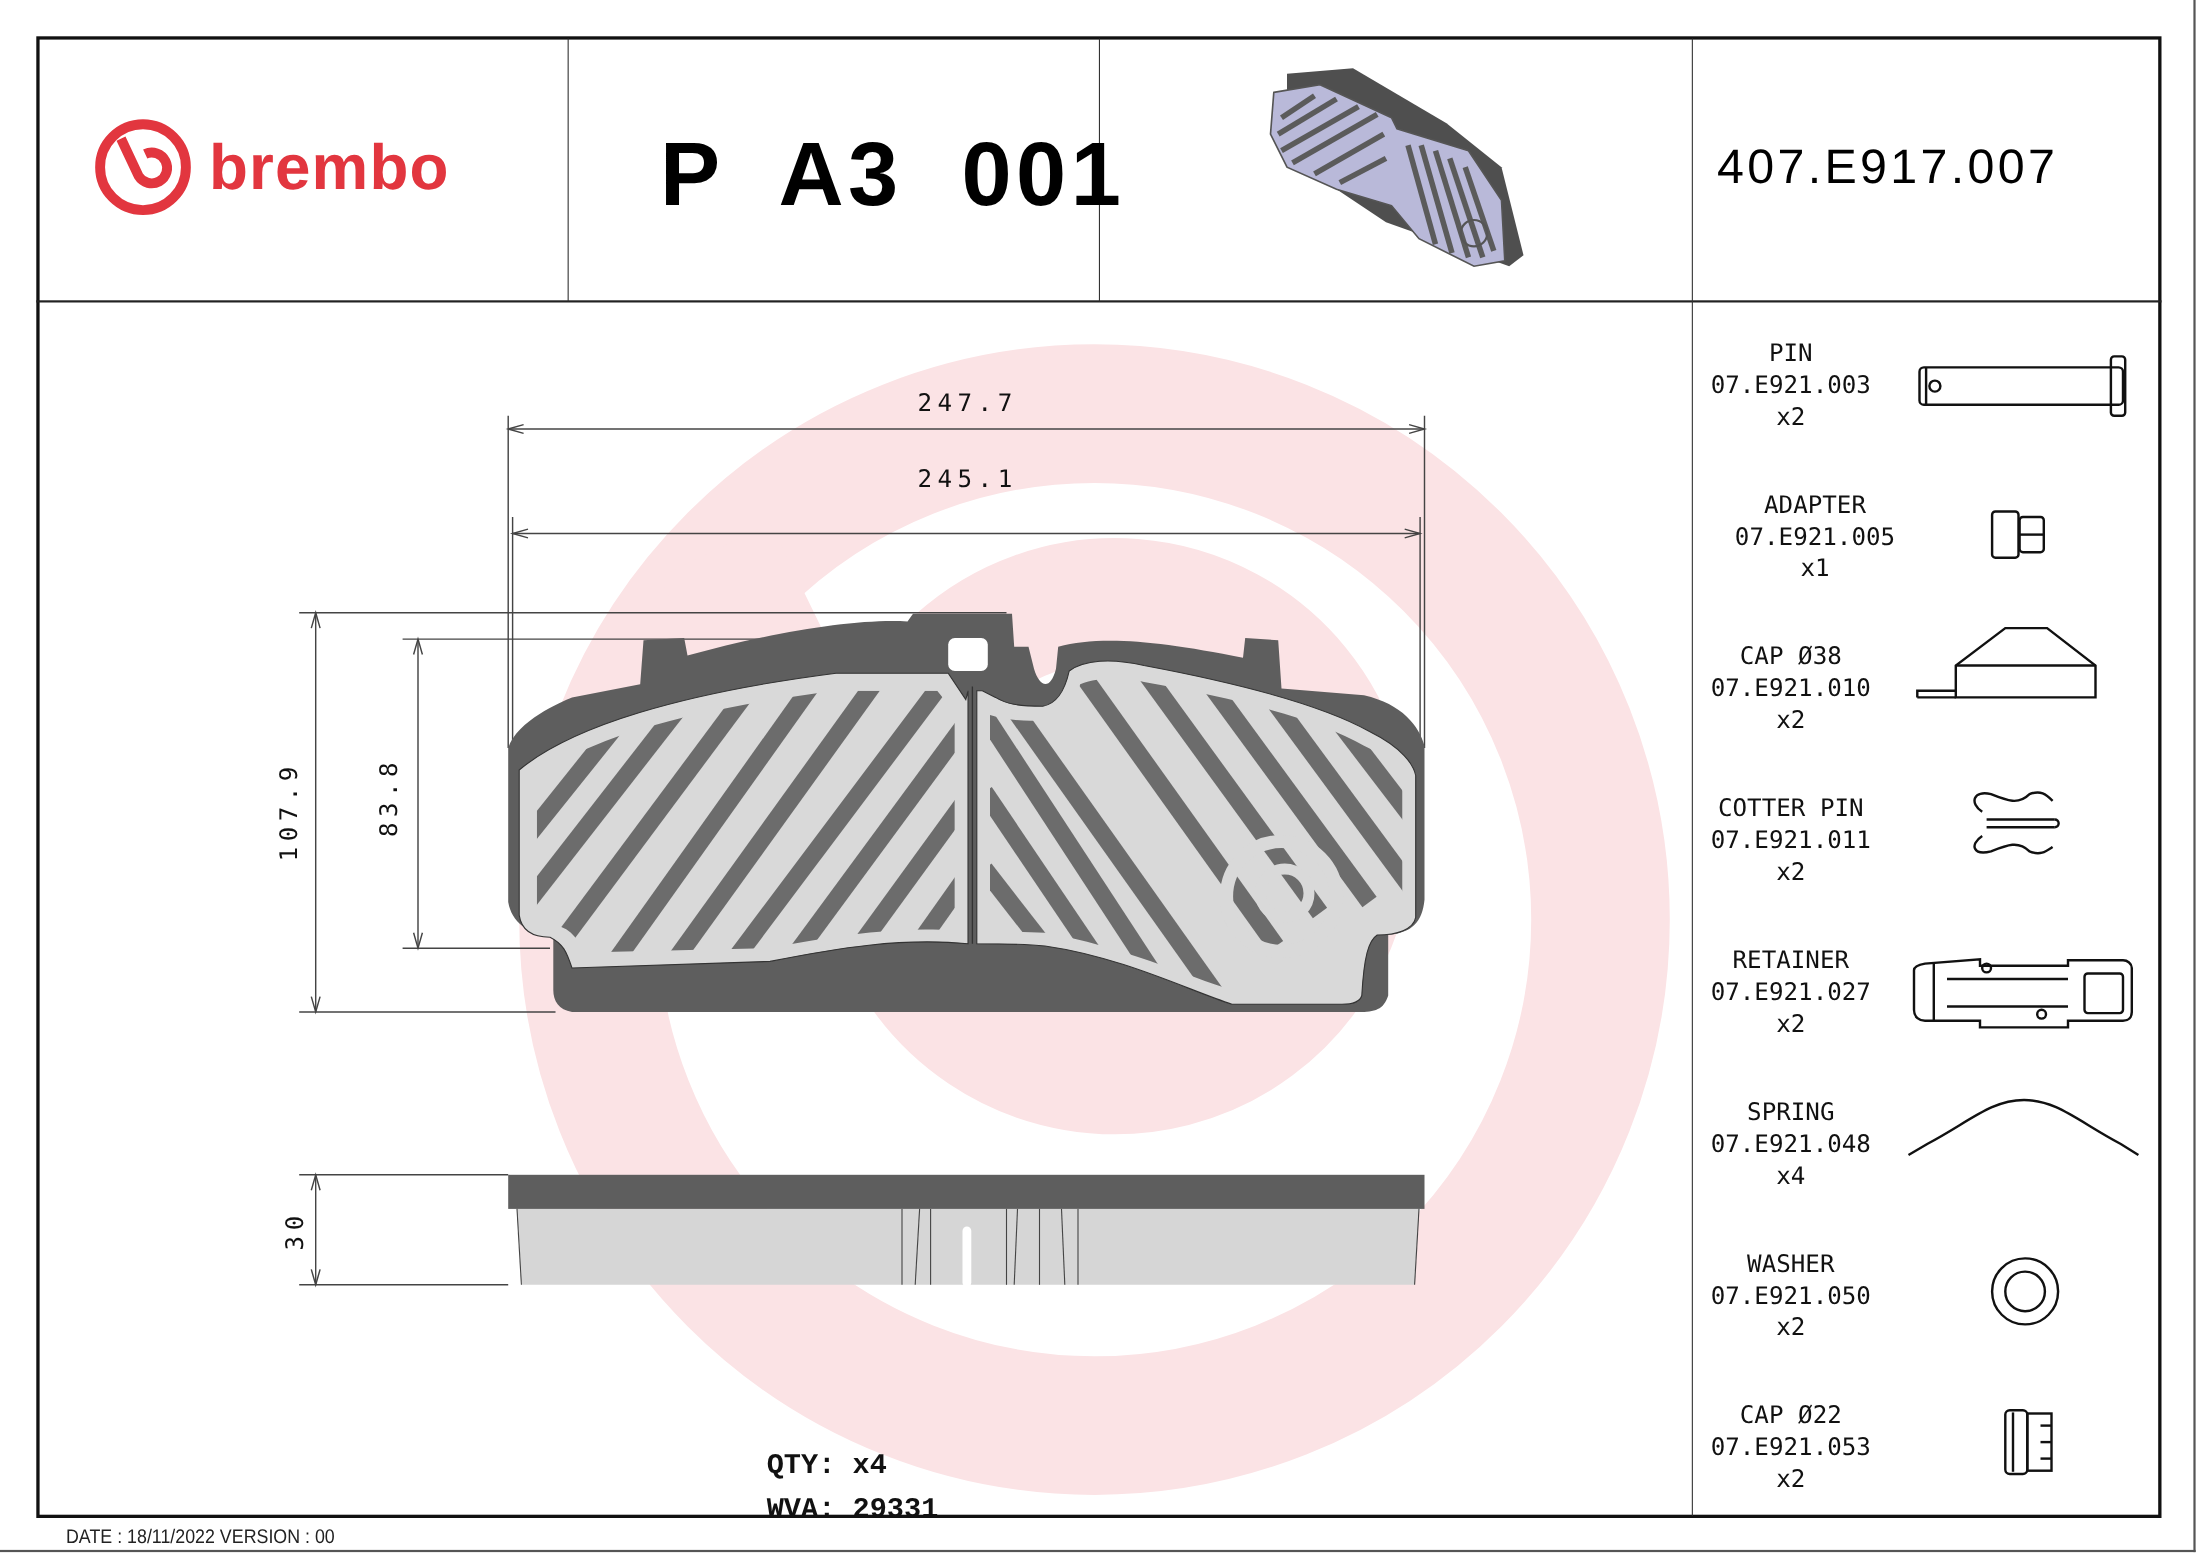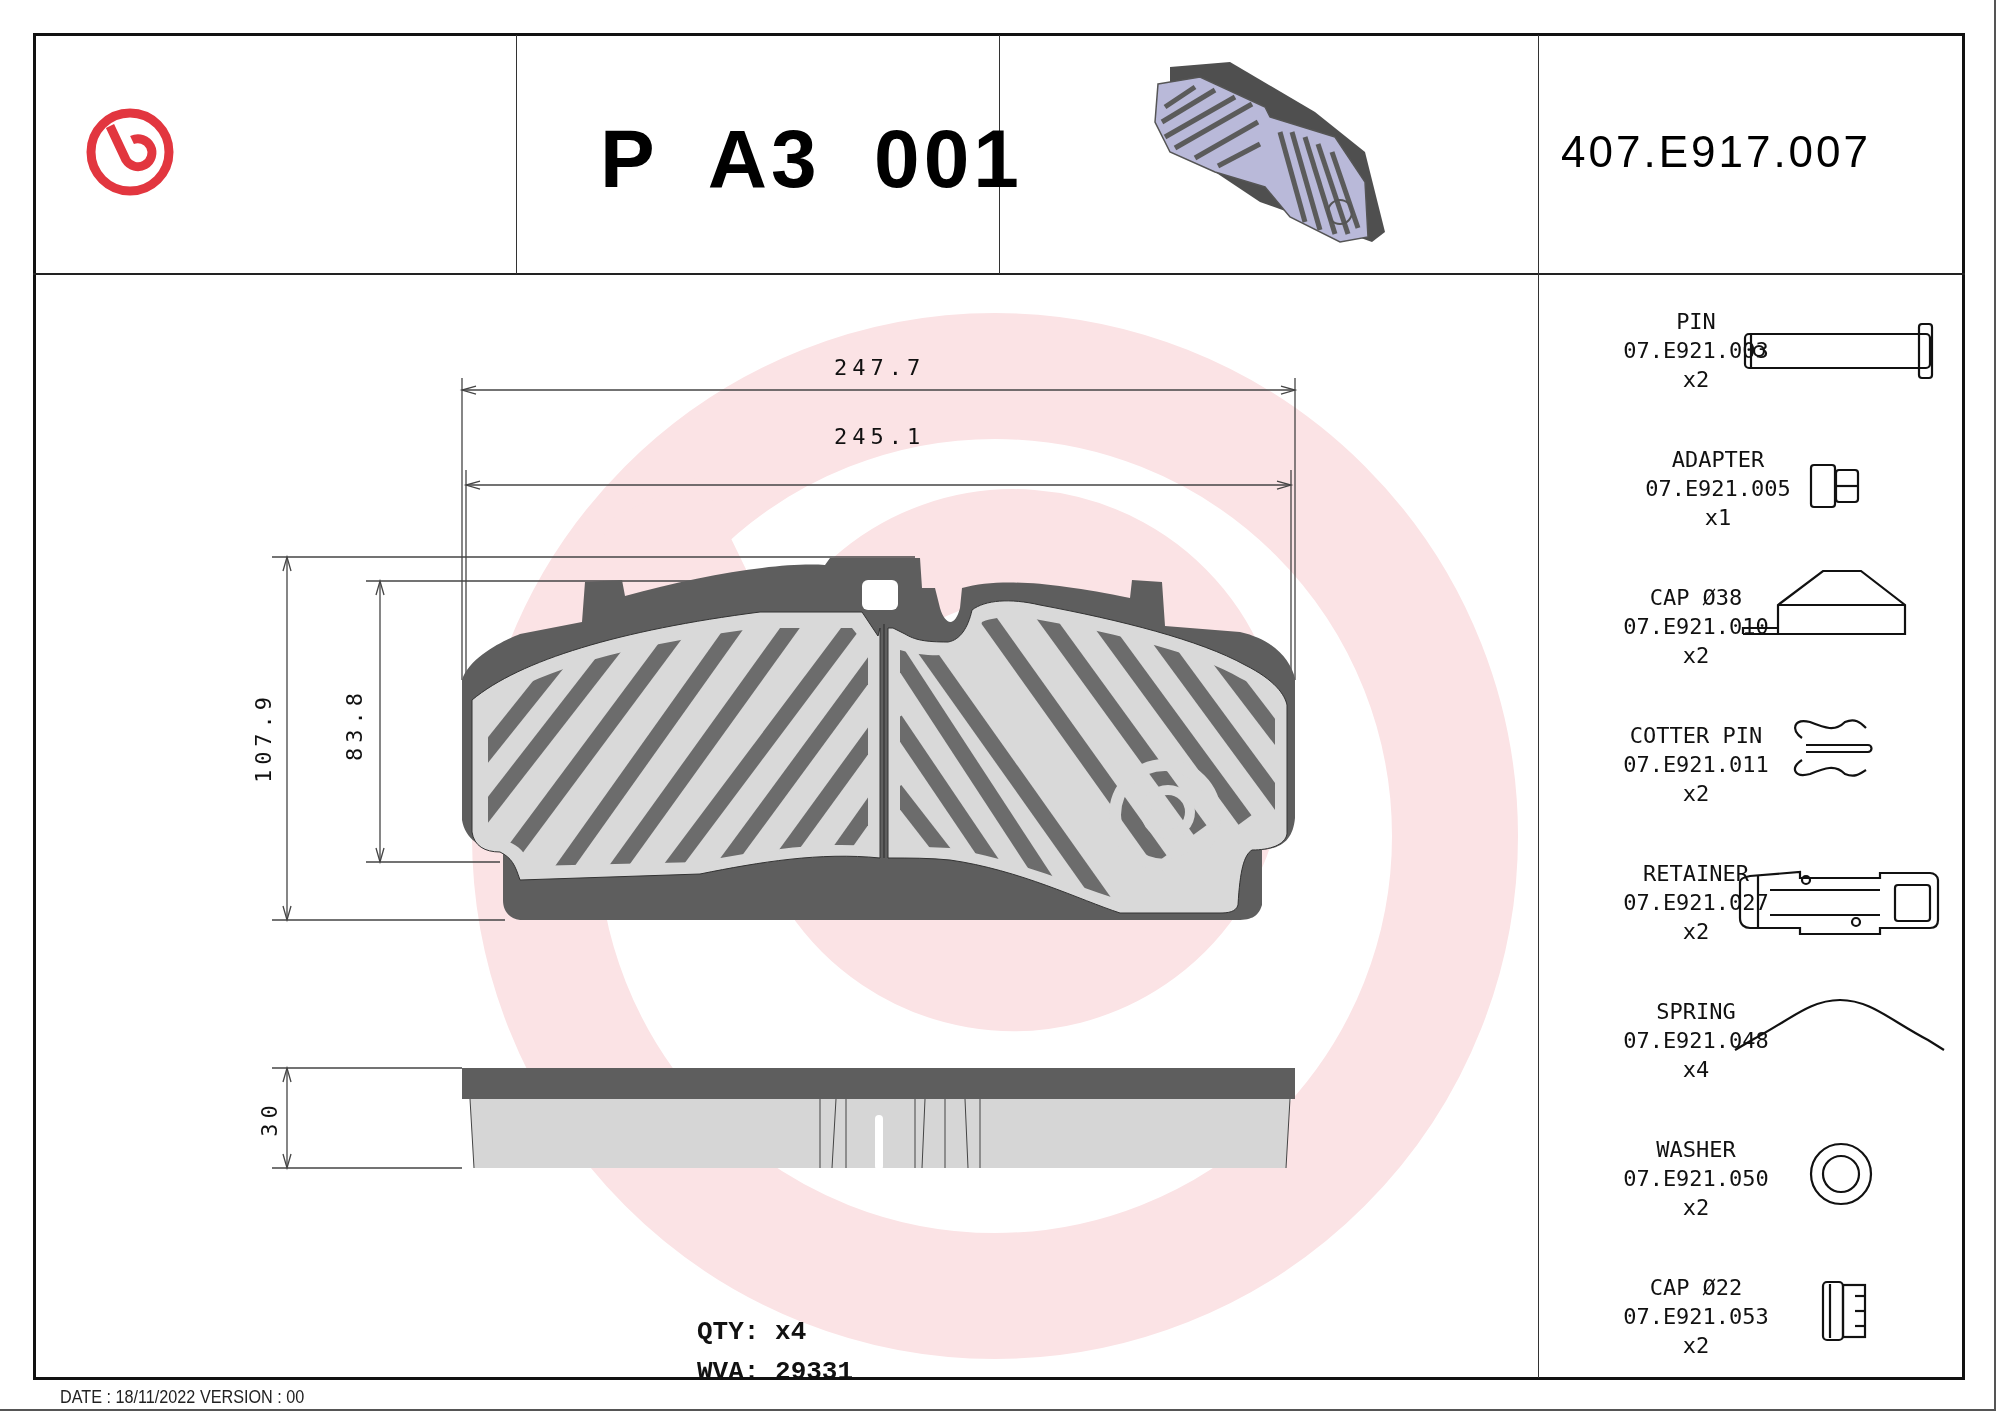--- a/index.html
+++ b/index.html
@@ -5,21 +5,21 @@
   html, body { margin:0; padding:0; background:#ffffff; }
   body { width:2000px; height:1414px; position:relative; overflow:hidden; font-family:"Liberation Sans", sans-serif; color:#000; }
   .abs { position:absolute; }
   #outer-frame { left:0; top:0; width:1996px; height:1411px; border-right:2px solid #555; border-bottom:2px solid #555; box-sizing:border-box; }
   #sheet { left:33px; top:33px; width:1932px; height:1347px; border:3px solid #111; box-sizing:border-box; }
   .hline { position:absolute; height:0; border-top:2px solid #222; }
   .vline { position:absolute; width:0; border-left:1.5px solid #333; }
   .title-code { font-family:"Liberation Sans", sans-serif; font-weight:bold; font-size:82px; letter-spacing:4px; white-space:pre;margin-left:28px; }
   .ref-code { font-family:"Liberation Sans", sans-serif; font-size:44px; letter-spacing:3px; white-space:pre; }
   .dim-label { font-family:"DejaVu Sans Mono", monospace; font-size:22px; letter-spacing:5px; color:#111; }
-  .part { position:absolute; left:1608px; width:176px; text-align:center; font-family:"DejaVu Sans Mono", monospace; font-size:22px; line-height:29px; color:#111; }
+  .part { position:absolute; left:1540px; width:176px; text-align:center; font-family:"DejaVu Sans Mono", monospace; font-size:22px; line-height:29px; color:#111; }
   .part div { white-space:pre; }
   .info { font-family:"Liberation Mono", monospace; font-weight:bold; font-size:26px; line-height:36px; color:#111; white-space:pre; }
   .footer { font-family:"Liberation Sans", sans-serif; font-size:18px; color:#222; white-space:pre; transform:scaleX(0.9); transform-origin:left; }
   .logo-word { font-family:"Liberation Sans", sans-serif; font-weight:bold; font-size:58px; letter-spacing:1px; }
 </style>
 </head>
 <body>
 
 <div class="abs" id="outer-frame"></div>
 <div class="abs" id="sheet"></div>
@@ -39,20 +39,21 @@
     <circle cx="995" cy="836" r="460"></circle>
     <path d="M 650 500 L 835 880 A 215 215 0 1 0 870 600" stroke-width="112"></path>
   </g>
 </svg>
 
 <div class="abs" style="left:84px; top:106px; width:420px; height:92px; display:flex; align-items:center;">
   <svg width="92" height="92" viewBox="0 0 92 92">
     <circle cx="46" cy="46" r="39" fill="none" stroke="#e2363f" stroke-width="9"></circle>
     <path d="M 26 20 L 42 54 A 14 14 0 1 0 48 34" fill="none" stroke="#e2363f" stroke-width="9" stroke-linecap="butt"></path>
   </svg>
+  <span class="logo-word" style="color:#e2363f; margin-left:14px;">brembo</span>
 </div>
 
 <div class="abs title-code" style="left:572px; top:112px;">P  A3  001</div>
 
 <svg class="abs" style="left:1140px; top:52px;" width="260" height="200" viewBox="0 0 260 200">
   <path d="M 30 15 L 90 10 L 175 60 L 225 100 L 245 180 L 232 190 L 120 150 L 60 110 L 30 70 Z" fill="#4f4f4f"></path>
   <path d="M 18 32 L 60 25 L 125 55 L 130 65 L 195 85 L 225 130 L 228 185 L 200 190 L 150 165 L 125 135 L 75 120 L 30 100 L 15 70 Z" fill="#b9b9d9" stroke="#555" stroke-width="1.5"></path>
   <g stroke="#5b5b5b" stroke-width="5">
     <line x1="25" y1="55" x2="55" y2="35"></line>
       <line x1="22" y1="70" x2="75" y2="38"></line>

